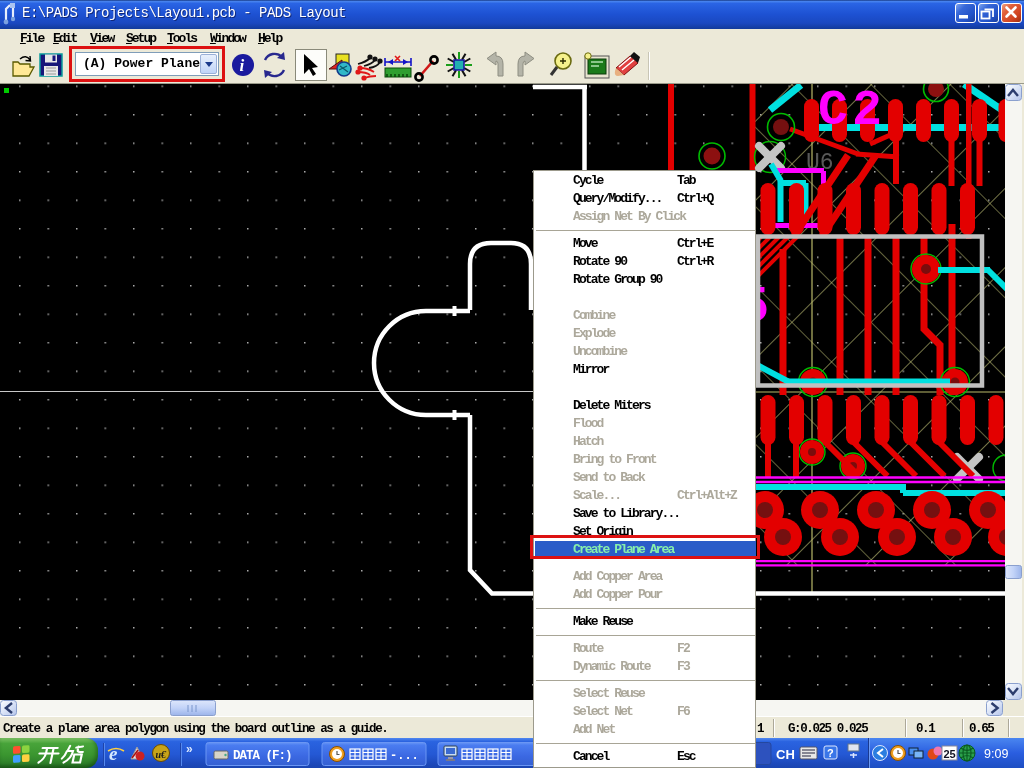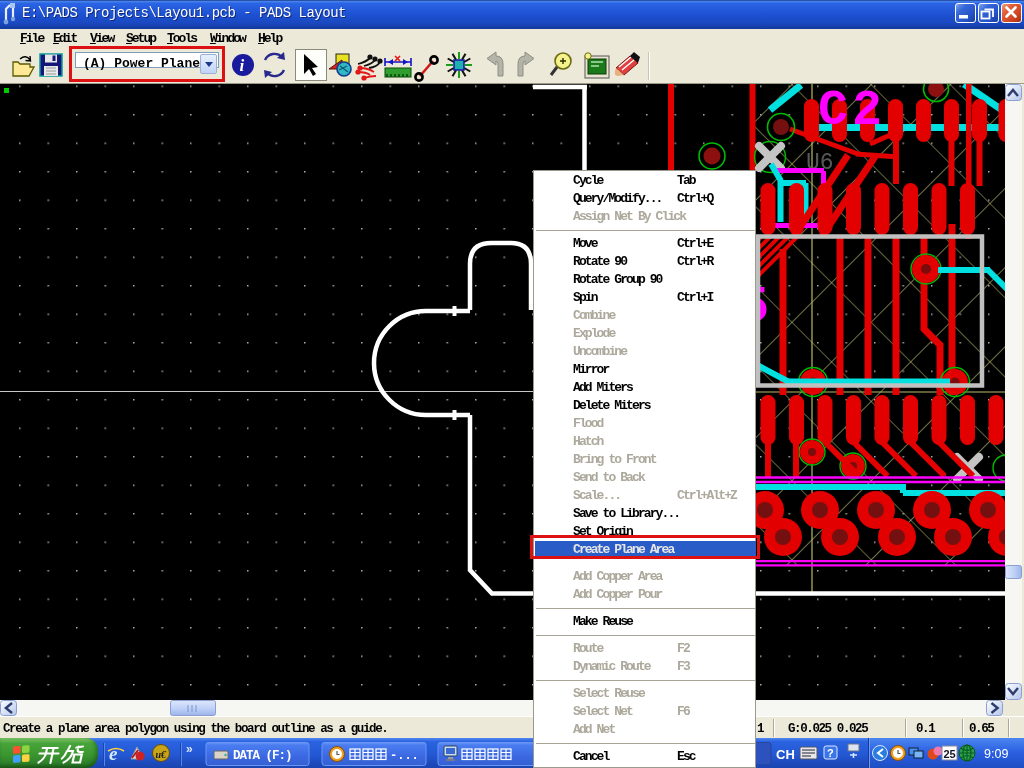--- a/index.html
+++ b/index.html
@@ -14,21 +14,21 @@
 .tbtn.blue{background:linear-gradient(135deg,#7da4f0 0%,#3667d8 30%,#2353c8 70%,#1a3f9e 100%);}
 .tbtn.red{background:linear-gradient(135deg,#f0a080 0%,#e0603a 30%,#d04422 70%,#a03010 100%);}
 
 #menubar{left:0;top:29px;width:1024px;height:19px;background:#ece9d8;color:#000;
   font-size:13px;font-weight:bold;letter-spacing:-2px;}
 #menubar span{position:absolute;top:2px;margin-left:12px;}
 u{text-decoration:underline;}
 
 #toolbar{left:0;top:48px;width:1024px;height:36px;background:#ece9d8;border-bottom:1px solid #9a9a8a;box-sizing:border-box;}
 
-#combo{left:75px;top:52px;width:144px;height:16px;background:#fff;border:1px solid #7f9db9;box-sizing:border-box;font-size:13px;font-weight:bold;}
+#combo{left:75px;top:52px;width:144px;height:24px;background:#fff;border:1px solid #7f9db9;box-sizing:border-box;font-size:13px;font-weight:bold;}
 #combo .txt{position:absolute;left:7px;top:3px;}
 #combo .drop{position:absolute;right:1px;top:1px;width:17px;height:20px;
   background:linear-gradient(180deg,#e8f0fc,#c0d4f8);border:1px solid #9ab0d8;border-radius:2px;box-sizing:border-box;}
 #combo .drop:after{content:"";position:absolute;left:4px;top:7px;border:4px solid transparent;border-top:5px solid #1a3a8c;}
 .redbox{border:3px solid #dd1111;box-sizing:border-box;z-index:50;}
 
 #statusbar{left:0;top:716px;width:1024px;height:24px;background:#ece9d8;font-size:12.5px;font-weight:bold;color:#000;border-top:1px solid #fff;box-sizing:border-box;letter-spacing:-1.4px;}
 #statusbar span{position:absolute;top:5px;white-space:pre;}
 .sbsep{position:absolute;top:2px;height:18px;width:1px;background:#aca899;box-shadow:1px 0 0 #fff;}
 
@@ -38,21 +38,21 @@
   background:linear-gradient(180deg,#7ec465 0%,#48a43a 18%,#3b9630 55%,#2e812a 85%,#246d22 100%);
   box-shadow:inset -2px -2px 4px rgba(0,40,0,.4);}
 
 #ctxmenu{left:533px;top:170px;width:223px;height:598px;background:#fff;
   border:1px solid #9c9a8c;box-sizing:border-box;z-index:40;font-size:13px;font-weight:bold;color:#000;letter-spacing:-1.9px;}
 #ctxmenu .mi{position:absolute;left:1px;width:221px;height:18px;line-height:18px;white-space:pre;}
 #ctxmenu .mi .lbl{position:absolute;left:17px;margin-left:21px;}
 #ctxmenu .mi .sc{position:absolute;left:142px;}
 #ctxmenu .dis{color:#aca89b;}
 #ctxmenu .sep{position:absolute;left:2px;width:219px;height:1px;background:#a8a596;}
-#ctxmenu .hl{background:#2a5cc8;color:#e5e5e5;}
+#ctxmenu .hl{background:#2a5cc8;color:#86efac;}
 </style></head>
 <body>
 <div id="screen">
   <div class="abs" id="titlebar"></div>
   <div class="abs" id="titletxt">E:\PADS Projects\Layou1.pcb - PADS Layout</div>
   <div class="abs tbtn blue" style="left:955px;"></div>
   <div class="abs tbtn blue" style="left:978px;"></div>
   <div class="abs tbtn red" style="left:1001px;"></div>
   <svg class="abs" style="left:0;top:0;z-index:60;" width="1024" height="29">
 
@@ -536,26 +536,24 @@
     </svg>
 
   <div class="abs" id="ctxmenu">
     <div class="mi" style="top:1px"><span class="lbl">Cycle</span><span class="sc">Tab</span></div>
     <div class="mi dis" style="top:37px"><span class="lbl">Assign Net By Click</span></div>
     <div class="mi" style="top:19px"><span class="lbl">Query/Modify...</span><span class="sc">Ctrl+Q</span></div>
     <div class="sep" style="top:59px"></div>
     <div class="mi" style="top:64px"><span class="lbl">Move</span><span class="sc">Ctrl+E</span></div>
     <div class="mi" style="top:82px"><span class="lbl">Rotate 90</span><span class="sc">Ctrl+R</span></div>
     <div class="mi" style="top:100px"><span class="lbl">Rotate Group 90</span></div>
-    <div class="mi" style="top:118px"><span class="lbl">Spin</span><span class="sc">Ctrl+I</span></div>
     <div class="mi dis" style="top:136px"><span class="lbl">Combine</span></div>
     <div class="mi dis" style="top:154px"><span class="lbl">Explode</span></div>
     <div class="mi dis" style="top:172px"><span class="lbl">Uncombine</span></div>
     <div class="mi" style="top:190px"><span class="lbl">Mirror</span></div>
-    <div class="mi" style="top:208px"><span class="lbl">Add Miters</span></div>
     <div class="mi dis" style="top:244px"><span class="lbl">Flood</span></div>
     <div class="mi" style="top:226px"><span class="lbl">Delete Miters</span></div>
     <div class="mi dis" style="top:262px"><span class="lbl">Hatch</span></div>
     <div class="mi dis" style="top:280px"><span class="lbl">Bring to Front</span></div>
     <div class="mi dis" style="top:298px"><span class="lbl">Send to Back</span></div>
     <div class="mi dis" style="top:316px"><span class="lbl">Scale...</span><span class="sc">Ctrl+Alt+Z</span></div>
     <div class="mi" style="top:334px"><span class="lbl">Save to Library...</span></div>
     <div class="mi" style="top:352px"><span class="lbl">Set Origin</span></div>
     <div class="mi hl" style="top:370px"><span class="lbl">Create Plane Area</span></div>
     <div class="mi dis" style="top:397px"><span class="lbl">Add Copper Area</span></div>

